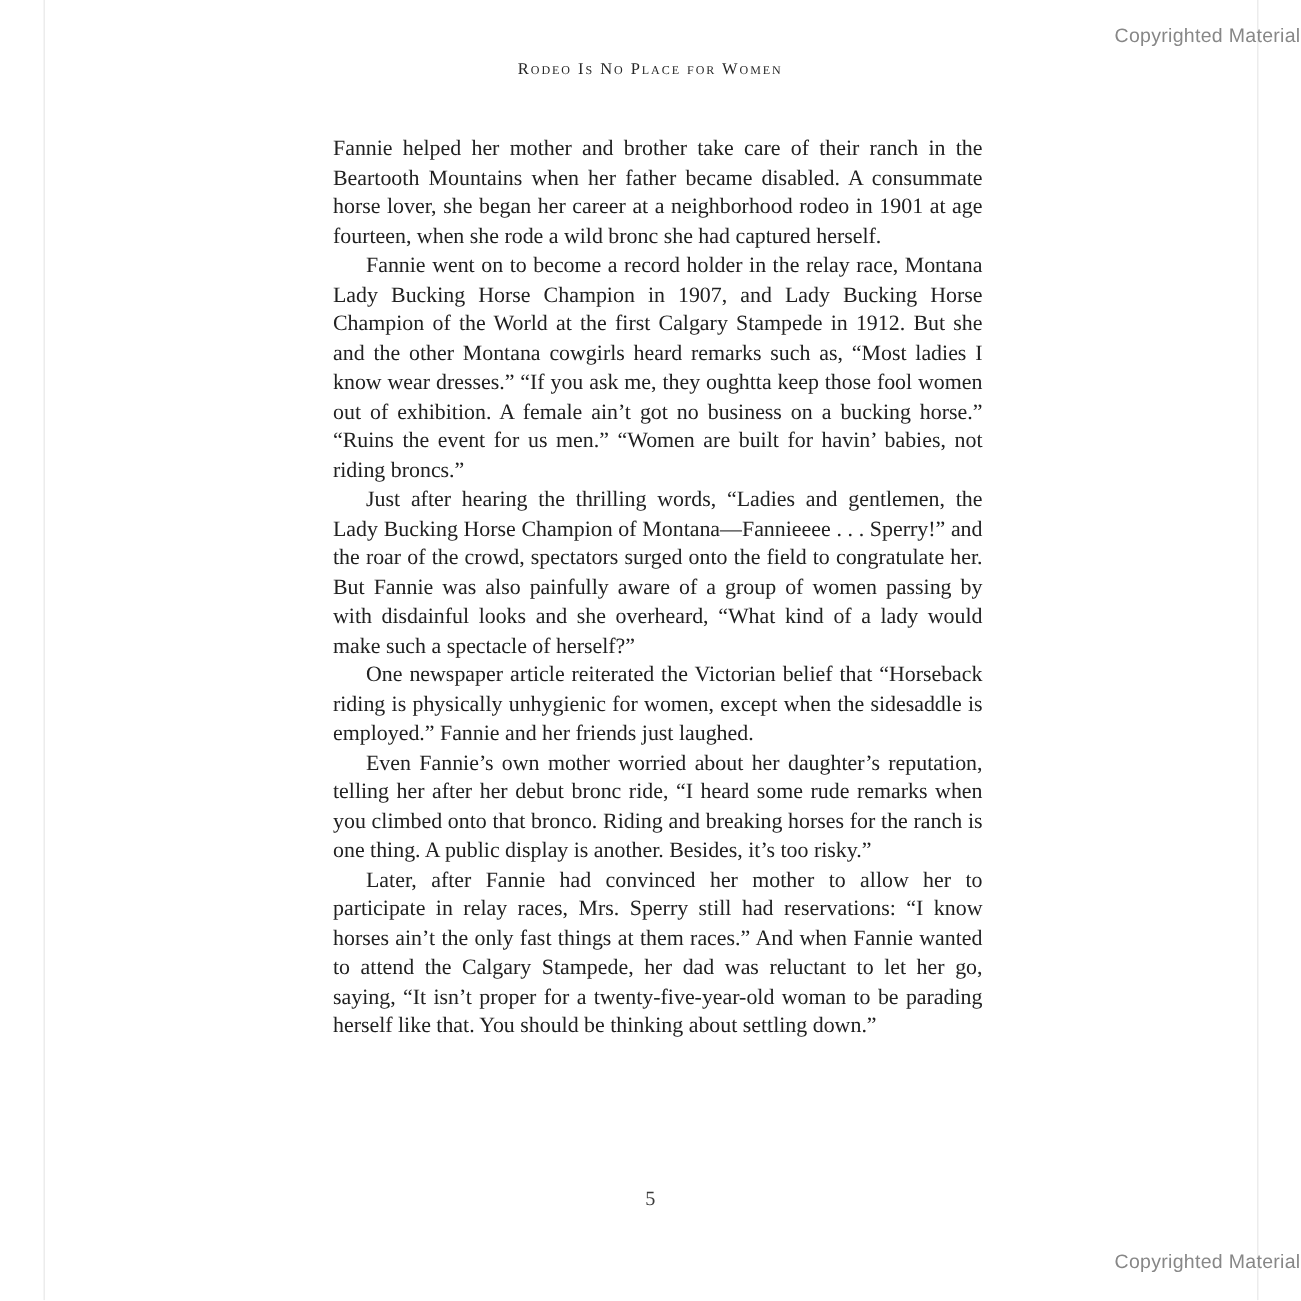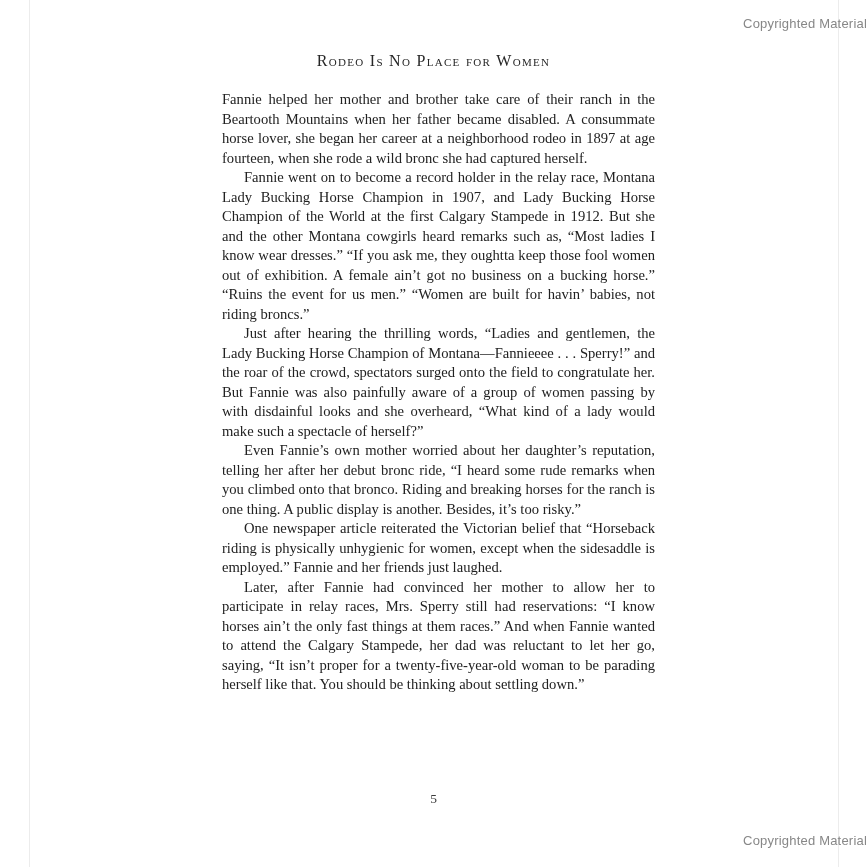--- a/index.html
+++ b/index.html
@@ -32,27 +32,27 @@
     font-family: "Liberation Sans", sans-serif;
     font-size: 13px;
     font-weight: 500;
     letter-spacing: 0.2px;
     color: #878787;
   }
   .watermark.top    { top: 16px; }
   .watermark.bottom { top: 833px; }
   .running-header {
     position: absolute;
-    top: 52px;
+    top: 40px;
     left: 0;
     width: 100%;
     text-align: center;
     font-family: "Liberation Serif", serif;
     font-variant: small-caps;
-    font-size: 16px;
+    font-size: 11px;
     letter-spacing: 1.3px;
     color: #262626;
   }
   .body-text {
     position: absolute;
     left: 222px;
     top: 90px;
     width: 433px;
     font-family: "Liberation Serif", serif;
     font-size: 14.6px;
@@ -84,24 +84,24 @@
 
 <div class="page">
   <div class="edge-line left"></div>
   <div class="edge-line right"></div>
 
   <div class="watermark top">Copyrighted Material</div>
 
   <div class="running-header">Rodeo Is No Place for Women</div>
 
   <div class="body-text">
-      <p class="no-indent">Fannie helped her mother and brother take care of their ranch in the Beartooth Mountains when her father became disabled. A consummate horse lover, she began her career at a neighborhood rodeo in 1897 at age fourteen, when she rode a wild bronc she had captured herself.</p>
+      <p class="no-indent">Fannie helped her mother and brother take care of their ranch in the Beartooth Mountains when her father became disabled. A consummate horse lover, she began her career at a neighborhood rodeo in 1901 at age fourteen, when she rode a wild bronc she had captured herself.</p>
       <p>Fannie went on to become a record holder in the relay race, Montana Lady Bucking Horse Champion in 1907, and Lady Bucking Horse Champion of the World at the first Calgary Stampede in 1912. But she and the other Montana cowgirls heard remarks such as, “Most ladies I know wear dresses.” “If you ask me, they oughtta keep those fool women out of exhibition. A female ain’t got no business on a bucking horse.” “Ruins the event for us men.” “Women are built for havin’ babies, not riding broncs.”</p>
       <p>Just after hearing the thrilling words, “Ladies and gentlemen, the Lady Bucking Horse Champion of Montana—Fannieeee . . . Sperry!” and the roar of the crowd, spectators surged onto the field to congratulate her. But Fannie was also painfully aware of a group of women passing by with disdainful looks and she overheard, “What kind of a lady would make such a spectacle of herself?”</p>
+      <p>One newspaper article reiterated the Victorian belief that “Horseback riding is physically unhygienic for women, except when the sidesaddle is employed.” Fannie and her friends just laughed.</p>
       <p>Even Fannie’s own mother worried about her daughter’s reputation, telling her after her debut bronc ride, “I heard some rude remarks when you climbed onto that bronco. Riding and breaking horses for the ranch is one thing. A public display is another. Besides, it’s too risky.”</p>
-      <p>One newspaper article reiterated the Victorian belief that “Horseback riding is physically unhygienic for women, except when the sidesaddle is employed.” Fannie and her friends just laughed.</p>
       <p>Later, after Fannie had convinced her mother to allow her to participate in relay races, Mrs. Sperry still had reservations: “I know horses ain’t the only fast things at them races.” And when Fannie wanted to attend the Calgary Stampede, her dad was reluctant to let her go, saying, “It isn’t proper for a twenty-five-year-old woman to be parading herself like that. You should be thinking about settling down.”</p>
     </div>
 
   <div class="page-number">5</div>
 
   <div class="watermark bottom">Copyrighted Material</div>
 </div>
 
 </body></html>

